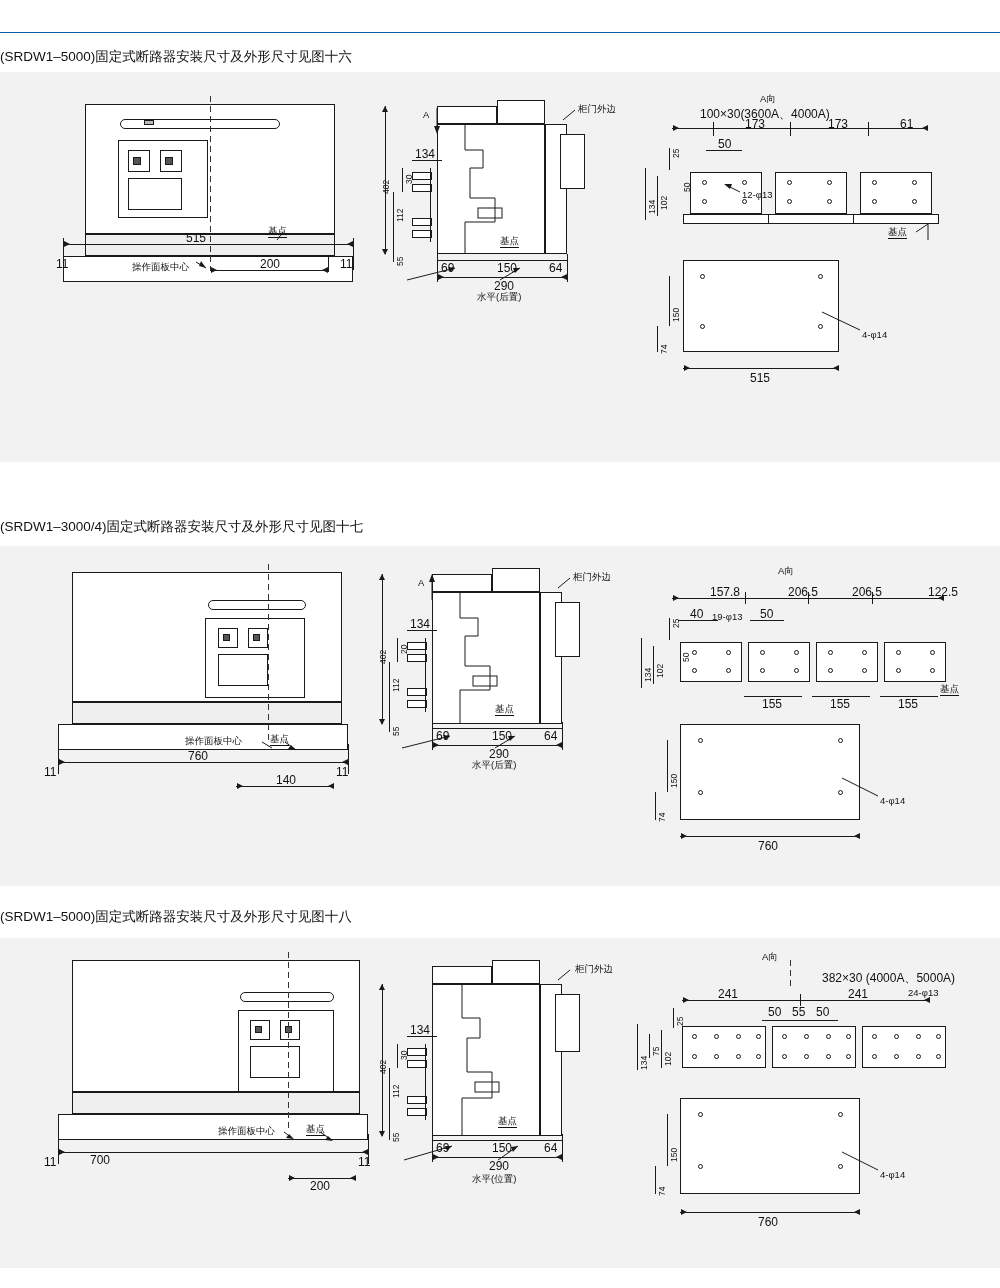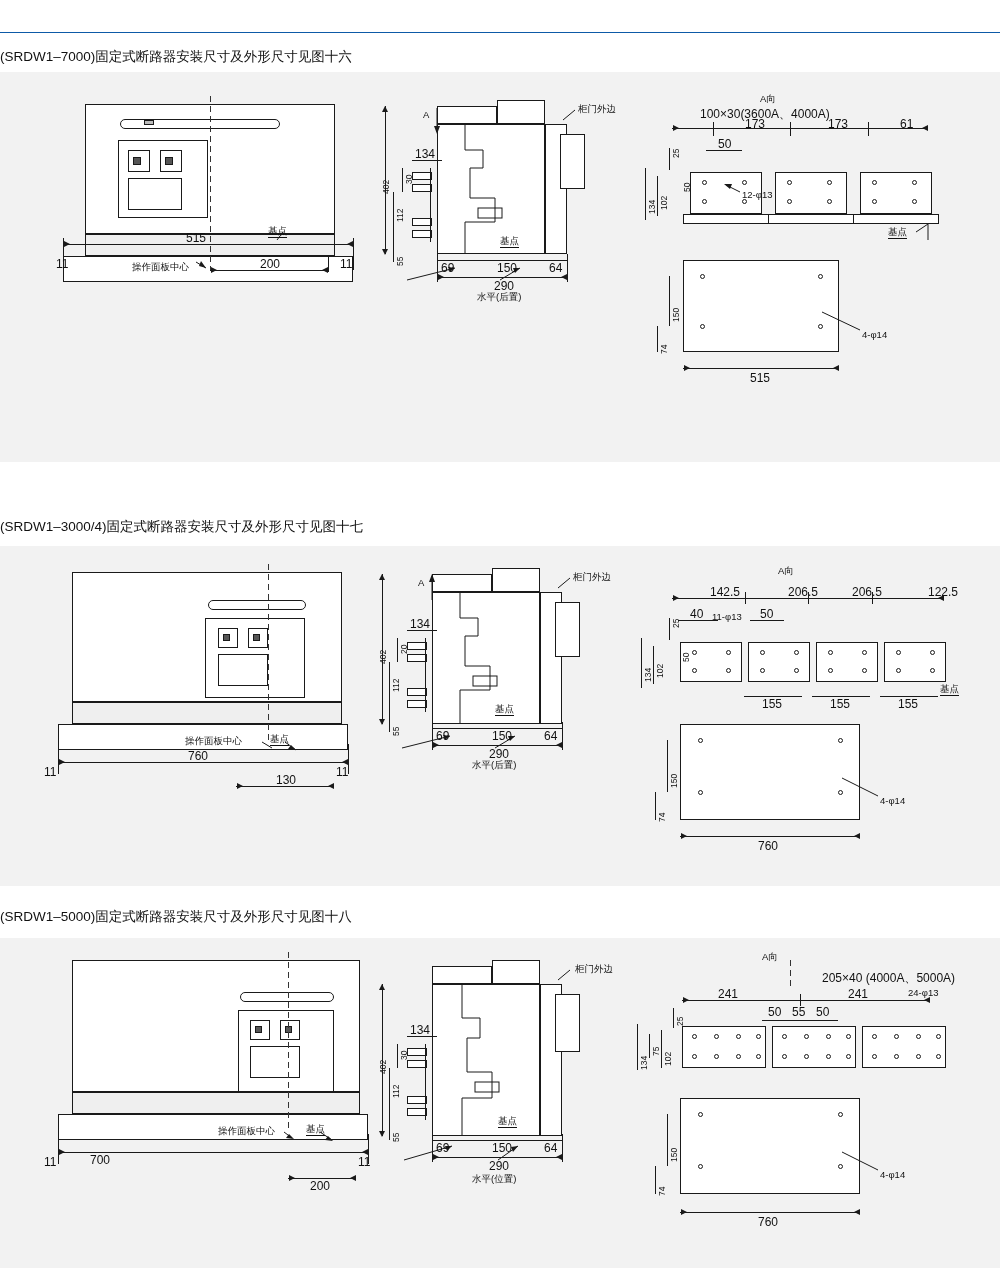--- a/index.html
+++ b/index.html
@@ -53,21 +53,21 @@
   .arrD{border-left:3px solid transparent;border-right:3px solid transparent;border-top:6px solid #1a1a1a;}
   svg.draw{position:absolute;left:0;top:0;overflow:visible;}
 </style>
 </head>
 <body>
 
 <div class="page">
 
   <div class="title-rule"></div>
 
-  <div class="sec-caption" style="top:48px;">(SRDW1–7000)固定式断路器安装尺寸及外形尺寸见图十六</div>
+  <div class="sec-caption" style="top:48px;">(SRDW1–5000)固定式断路器安装尺寸及外形尺寸见图十六</div>
 
   <div class="fig" style="top:72px;height:390px;">
 
     <div class="box fillw" style="left:85px;top:32px;width:250px;height:130px;"></div>
     <div class="box filll" style="left:85px;top:162px;width:250px;height:22px;"></div>
     <div class="box fillw" style="left:63px;top:184px;width:290px;height:26px;"></div>
 
     <div class="box fillw" style="left:118px;top:68px;width:90px;height:78px;"></div>
     <div class="box fillw" style="left:120px;top:47px;width:160px;height:10px;border-radius:5px;"></div>
     <div class="box" style="left:144px;top:48px;width:10px;height:5px;background:#bbb;"></div>
@@ -254,21 +254,21 @@
     <div class="arrL" style="left:342px;top:213px;"></div>
     <div class="dim" style="left:188px;top:204px;">760</div>
     <div class="ln v" style="left:58px;top:198px;height:30px;"></div>
     <div class="ln v" style="left:348px;top:198px;height:30px;"></div>
     <div class="dim" style="left:44px;top:220px;">11</div>
     <div class="dim" style="left:336px;top:220px;">11</div>
 
     <div class="ln h" style="left:236px;top:240px;width:98px;"></div>
     <div class="arrR" style="left:237px;top:237px;"></div>
     <div class="arrL" style="left:328px;top:237px;"></div>
-    <div class="dim" style="left:276px;top:228px;">130</div>
+    <div class="dim" style="left:276px;top:228px;">140</div>
 
     <div class="lbl" style="left:185px;top:190px;">操作面板中心</div>
     <div class="lblu" style="left:270px;top:188px;">基点</div>
     <svg class="draw" width="1000" height="340">
       <line x1="262" y1="196" x2="272" y2="202" stroke="#1a1a1a" stroke-width="1"></line>
       <line x1="285" y1="196" x2="296" y2="204" stroke="#1a1a1a" stroke-width="1"></line>
       <polygon points="296,204 288,203 291,199" fill="#1a1a1a"></polygon>
     </svg>
 
     <div class="box fillw" style="left:432px;top:28px;width:60px;height:18px;"></div>
@@ -320,21 +320,21 @@
     <div class="dim" style="left:489px;top:202px;">290</div>
     <div class="ln v" style="left:432px;top:176px;height:28px;"></div>
     <div class="ln v" style="left:562px;top:176px;height:28px;"></div>
     <div class="lbl" style="left:443px;top:160px;"></div>
     <div class="lblu" style="left:495px;top:158px;">基点</div>
     <div class="lbl" style="left:573px;top:26px;">柜门外边</div>
     <div class="lbl" style="left:472px;top:214px;">水平(后置)</div>
 
     <div class="lbl" style="left:778px;top:20px;">A向</div>
     <div class="ln h" style="left:672px;top:52px;width:272px;"></div>
-    <div class="dim" style="left:710px;top:40px;">142.5</div>
+    <div class="dim" style="left:710px;top:40px;">157.8</div>
     <div class="dim" style="left:788px;top:40px;">206.5</div>
     <div class="dim" style="left:852px;top:40px;">206.5</div>
     <div class="dim" style="left:928px;top:40px;">122.5</div>
     <div class="arrR" style="left:673px;top:49px;"></div>
     <div class="arrL" style="left:938px;top:49px;"></div>
     <div class="ln v" style="left:745px;top:46px;height:12px;"></div>
     <div class="ln v" style="left:808px;top:46px;height:12px;"></div>
     <div class="ln v" style="left:872px;top:46px;height:12px;"></div>
 
     <div class="box fillw" style="left:680px;top:96px;width:62px;height:40px;"></div>
@@ -364,21 +364,21 @@
     <div class="dimv" style="left:672px;top:82px;">25</div>
     <div class="dim" style="left:690px;top:62px;">40</div>
     <div class="dimv" style="left:682px;top:116px;">50</div>
     <div class="dim" style="left:760px;top:62px;">50</div>
     <div class="ln v" style="left:641px;top:92px;height:50px;"></div>
     <div class="ln v" style="left:653px;top:100px;height:38px;"></div>
     <div class="ln v" style="left:669px;top:72px;height:22px;"></div>
     <div class="ln h" style="left:678px;top:74px;width:40px;"></div>
     <div class="ln h" style="left:750px;top:74px;width:34px;"></div>
 
-    <div class="lbl" style="left:712px;top:66px;">11-φ13</div>
+    <div class="lbl" style="left:712px;top:66px;">19-φ13</div>
 
     <div class="ln h" style="left:744px;top:150px;width:58px;"></div>
     <div class="ln h" style="left:812px;top:150px;width:58px;"></div>
     <div class="ln h" style="left:880px;top:150px;width:58px;"></div>
     <div class="dim" style="left:762px;top:152px;">155</div>
     <div class="dim" style="left:830px;top:152px;">155</div>
     <div class="dim" style="left:898px;top:152px;">155</div>
     <div class="lblu" style="left:940px;top:138px;">基点</div>
 
     <div class="box fillw" style="left:680px;top:178px;width:180px;height:96px;"></div>
@@ -483,21 +483,21 @@
     <div class="arrL" style="left:556px;top:216px;"></div>
     <div class="dim" style="left:489px;top:222px;">290</div>
     <div class="ln v" style="left:432px;top:196px;height:28px;"></div>
     <div class="ln v" style="left:562px;top:196px;height:28px;"></div>
     <div class="lbl" style="left:443px;top:180px;"></div>
     <div class="lblu" style="left:498px;top:178px;">基点</div>
     <div class="lbl" style="left:575px;top:26px;">柜门外边</div>
     <div class="lbl" style="left:472px;top:236px;">水平(位置)</div>
 
     <div class="lbl" style="left:762px;top:14px;">A向</div>
-    <div class="dim" style="left:822px;top:34px;">205×40 (4000A、5000A)</div>
+    <div class="dim" style="left:822px;top:34px;">382×30 (4000A、5000A)</div>
     <div class="cl" style="left:790px;top:22px;height:28px;"></div>
 
     <div class="ln h" style="left:682px;top:62px;width:248px;"></div>
     <div class="dim" style="left:718px;top:50px;">241</div>
     <div class="dim" style="left:848px;top:50px;">241</div>
     <div class="arrR" style="left:683px;top:59px;"></div>
     <div class="arrL" style="left:924px;top:59px;"></div>
     <div class="ln v" style="left:800px;top:56px;height:12px;"></div>
     <div class="lbl" style="left:908px;top:50px;">24-φ13</div>
 

